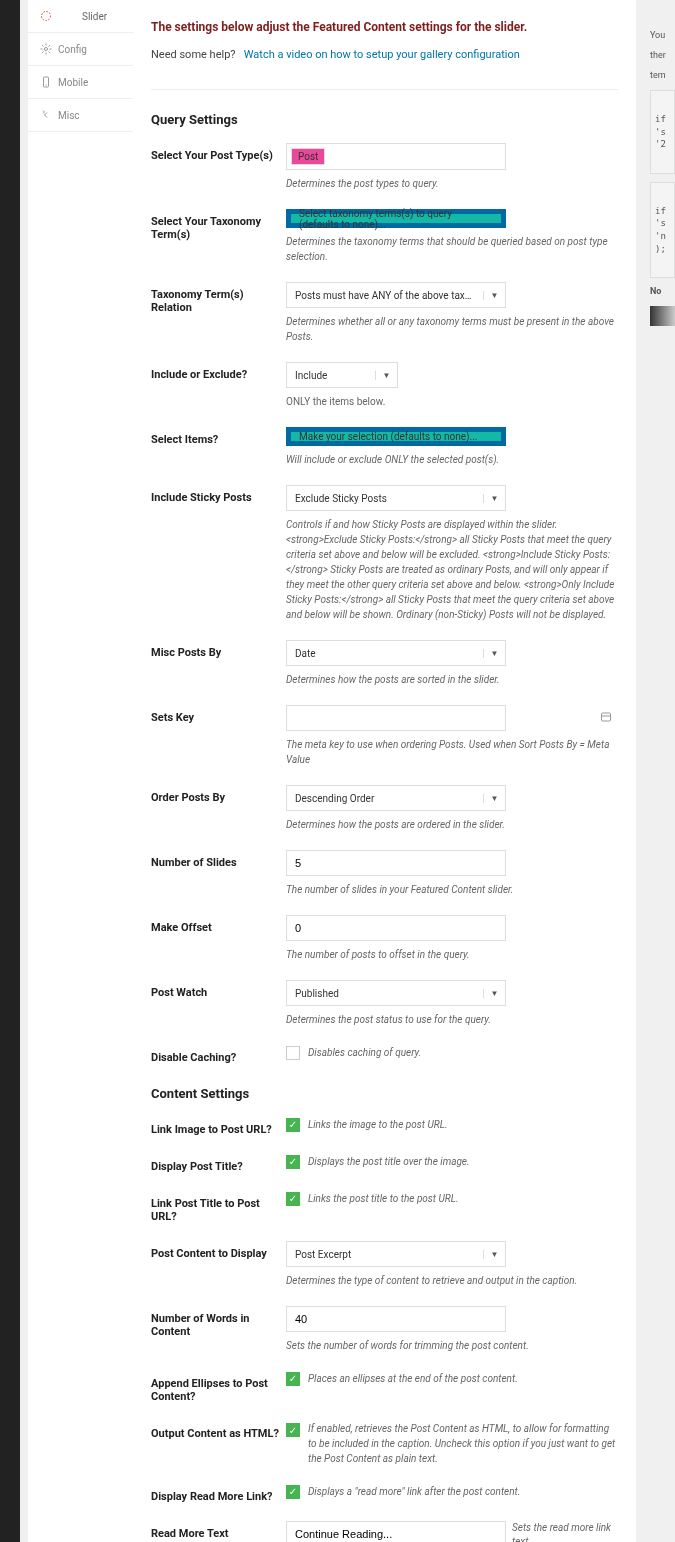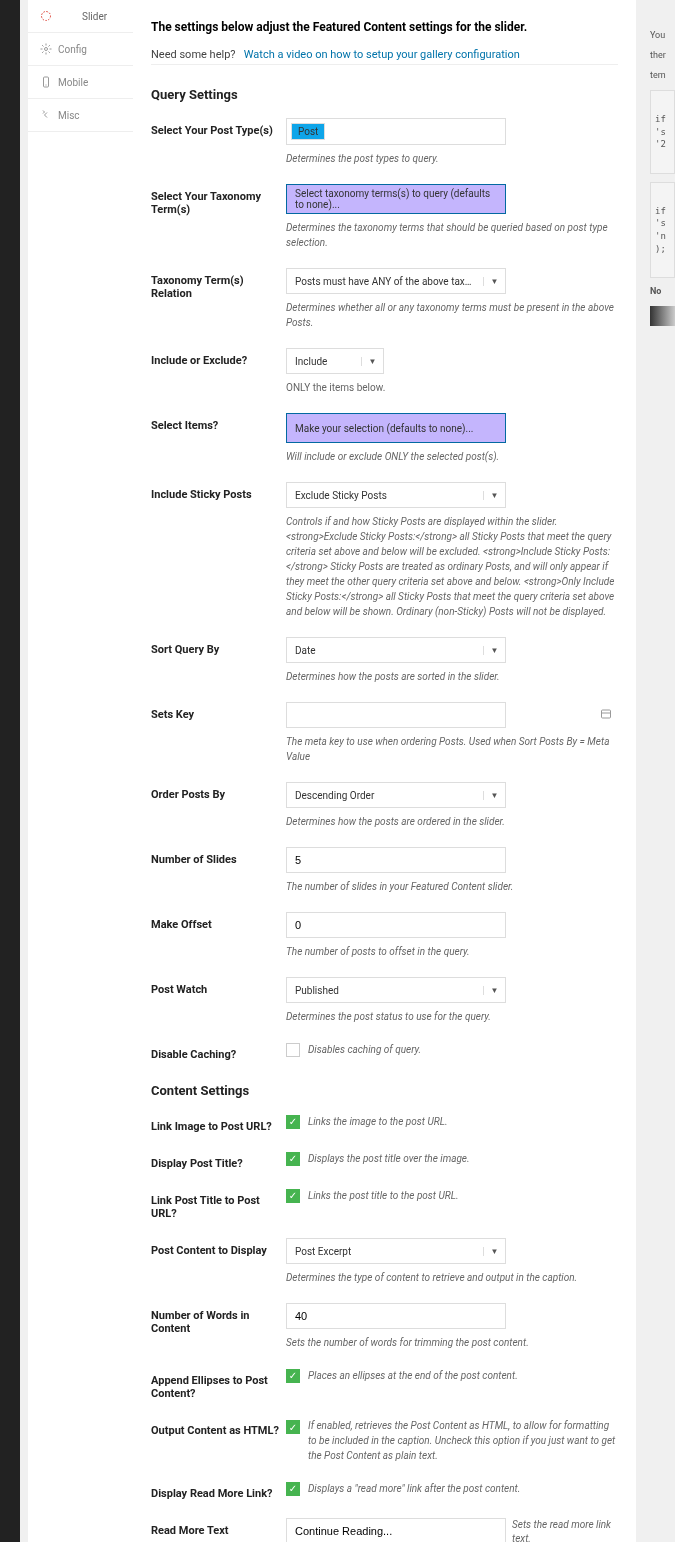--- a/index.html
+++ b/index.html
@@ -7,36 +7,36 @@
 .page { display: flex; width: 675px; }
 .leftbar { width: 20px; background: #222; min-height: 1542px; }
 .main-wrap { flex: 1; background: #f0f0f0; padding: 0 8px; }
 .panel { background: #fff; display: flex; min-height: 1520px; }
 .sidebar { width: 105px; padding: 0; }
 .nav-item { display: flex; align-items: center; gap: 6px; padding: 10px 12px; border-bottom: 1px solid #eee; font-size: 10px; color: #888; cursor: pointer; }
 .nav-item.active .nav-icon { color: #dc3a2e; }
 .nav-item.active { color: #666; gap: 30px; }
 .nav-icon { width: 12px; height: 12px; display: inline-flex; align-items: center; justify-content: center; }
 .content { flex: 1; padding: 20px 18px; }
-.heading-strong { font-size: 12px; font-weight: 700; color: #000000; margin-bottom: 14px; }
-.help-row { font-size: 11px; color: #444; margin-bottom: 18px; padding-bottom: 3px; border-bottom: 1px solid #eee; }
+.heading-strong { font-size: 12px; font-weight: 700; color: #7f1d1d; margin-bottom: 14px; }
+.help-row { font-size: 11px; color: #444; margin-bottom: 18px; padding-bottom: 28px; border-bottom: 1px solid #eee; }
 .help-link { color: #0073aa; text-decoration: none; }
 .section-title { font-size: 13px; font-weight: 700; color: #222; margin: 22px 0 16px; }
 .field { display: flex; align-items: flex-start; margin-bottom: 18px; }
 .field-label { width: 135px; font-size: 11px; font-weight: 700; color: #222; padding-top: 6px; flex-shrink: 0; }
 .field-body { flex: 1; }
 .tag-input { border: 1px solid #ddd; padding: 4px; display: inline-block; min-width: 220px; }
-.tag { background: #0ea5e9; border: 1px solid #ddd; padding: 2px 6px; font-size: 10px; display: inline-block; }
+.tag { background: #ec4899; border: 1px solid #ddd; padding: 2px 6px; font-size: 10px; display: inline-block; }
 .desc { font-size: 10px; font-style: italic; color: #666; margin-top: 6px; line-height: 1.5; max-width: 340px; }
 .select { border: 1px solid #ddd; background: #fff; height: 26px; display: flex; align-items: center; position: relative; }
 .select-text { padding: 0 8px; font-size: 10px; flex: 1; overflow: hidden; text-overflow: ellipsis; white-space: nowrap; }
 .select-arrow { width: 22px; border-left: 1px solid #ddd; display: flex; align-items: center; justify-content: center; font-size: 8px; color: #555; }
 .select.w-wide { width: 220px; }
-.select.w-sm { width: 98px; }
-.placeholder { border: 1px solid #0369a1; background: #c4b5fd; height: 30px; width: 220px; display: flex; align-items: center; padding: 0 8px; font-size: 10px; color: #333; }
+.select.w-sm { width: 112px; }
+.placeholder { border: 5px solid #0369a1; background: #14b8a6; height: 19px; width: 220px; display: flex; align-items: center; padding: 0 8px; font-size: 10px; color: #333; }
 .text-input { border: 1px solid #ddd; background: #fff; height: 26px; width: 220px; padding: 0 8px; font-size: 11px; }
 .text-input-icon { position: relative; }
 .input-inner-icon { position: absolute; right: 6px; top: 6px; color: #999; font-size: 12px; }
 .inline-row { display: flex; align-items: center; gap: 8px; }
 .checkbox { width: 14px; height: 14px; border: 1px solid #ccc; background: #fff; display: inline-flex; align-items: center; justify-content: center; flex-shrink: 0; }
 .checkbox.checked { background: #46b450; border-color: #46b450; color: #fff; font-size: 10px; }
 .check-label { font-size: 10px; font-style: italic; color: #666; line-height: 1.5; }
 .inline-btn-row { display: flex; gap: 6px; align-items: flex-start; }
 .side-note { font-size: 10px; font-style: italic; color: #666; max-width: 100px; line-height: 1.4; }
 .rightcol { width: 25px; margin-left: 6px; overflow: hidden; font-size: 9px; color: #555; }
@@ -154,21 +154,21 @@
           <div class="field-body">
             <div class="select w-wide">
               <div class="select-text">Exclude Sticky Posts</div>
               <div class="select-arrow">▼</div>
             </div>
             <div class="desc">Controls if and how Sticky Posts are displayed within the slider. &lt;strong&gt;Exclude Sticky Posts:&lt;/strong&gt; all Sticky Posts that meet the query criteria set above and below will be excluded. &lt;strong&gt;Include Sticky Posts:&lt;/strong&gt; Sticky Posts are treated as ordinary Posts, and will only appear if they meet the other query criteria set above and below. &lt;strong&gt;Only Include Sticky Posts:&lt;/strong&gt; all Sticky Posts that meet the query criteria set above and below will be shown. Ordinary (non-Sticky) Posts will not be displayed.</div>
           </div>
         </div>
 
         <div class="field">
-          <div class="field-label">Sort Query By</div>
+          <div class="field-label">Misc Posts By</div>
           <div class="field-body">
             <div class="select w-wide">
               <div class="select-text">Date</div>
               <div class="select-arrow">▼</div>
             </div>
             <div class="desc">Determines how the posts are sorted in the slider.</div>
           </div>
         </div>
 
         <div class="field">

